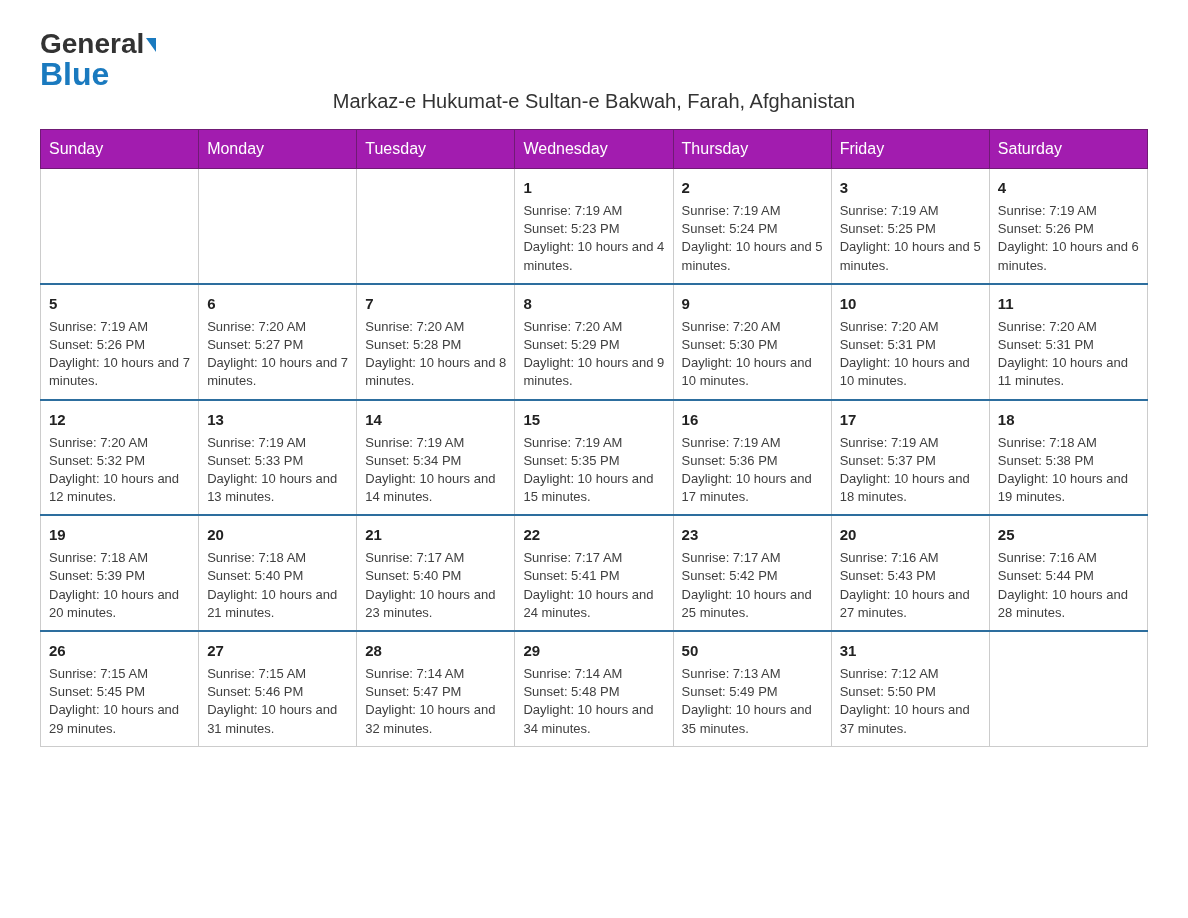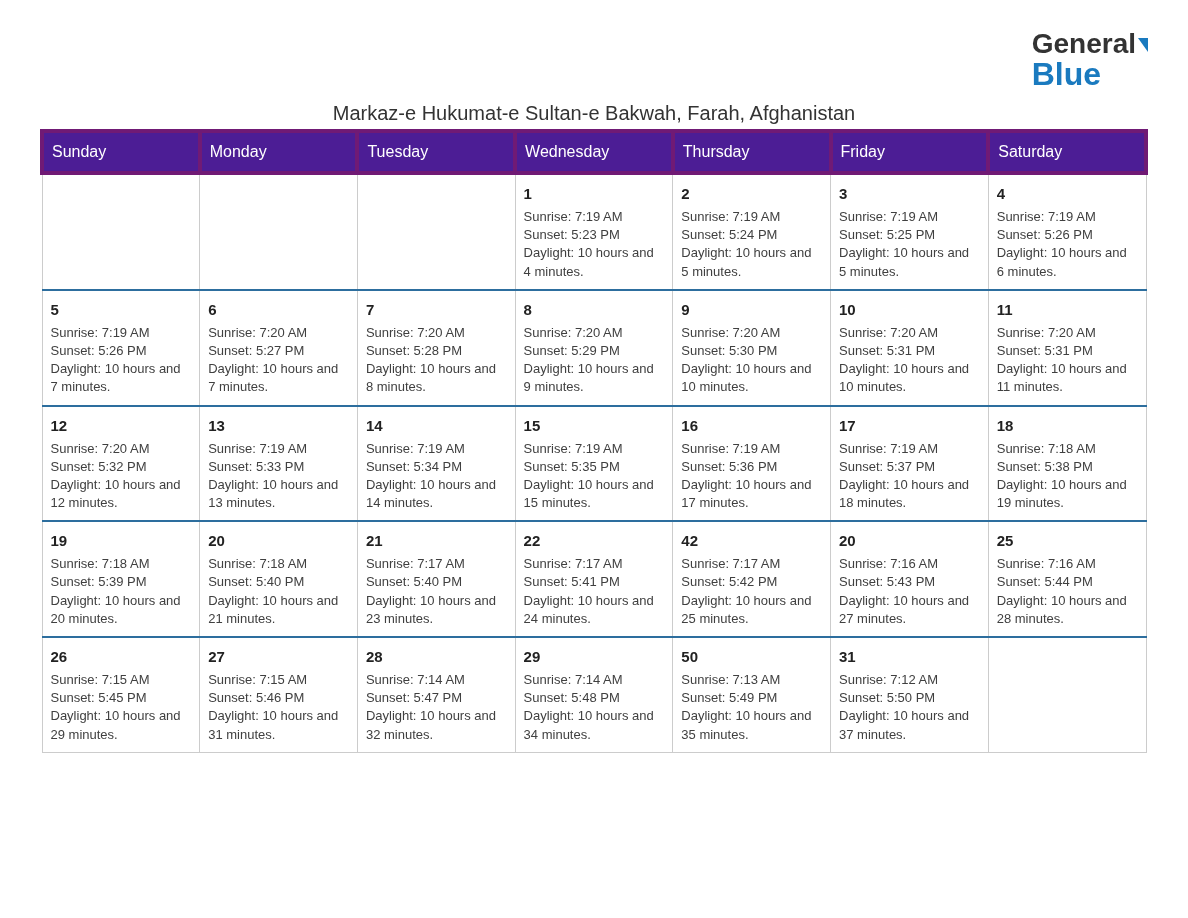--- a/index.html
+++ b/index.html
@@ -5,23 +5,23 @@
     * { box-sizing: border-box; margin: 0; padding: 0; }
     body {
       font-family: Arial, Helvetica, sans-serif;
       background: #fff;
       padding: 30px 40px;
       width: 1188px;
       min-height: 918px;
     }
     .header-top {
       display: flex;
-      justify-content: flex-end;
+      justify-content: flex-start;
       align-items: flex-start;
-      margin-bottom: 12px;
+      margin-bottom: 0;
     }
     .logo {
       display: flex;
       flex-direction: column;
       align-items: flex-start;
     }
     .logo-general {
       font-size: 28px;
       font-weight: bold;
       color: #333;
@@ -48,36 +48,36 @@
     .month-title {
       font-size: 52px;
       font-weight: normal;
       color: #222;
       text-align: right;
     }
     .subtitle {
       text-align: center;
       font-size: 20px;
       color: #333;
-      margin-bottom: 4px;
+      margin-bottom: 16px;
       font-weight: normal;
     }
     .calendar {
       width: 100%;
       border-collapse: collapse;
       border: 1px solid #aaa;
     }
     .calendar th {
-      background: #4c1d95;
+      background: #a21caf;
       color: #fff;
       font-size: 16px;
       font-weight: normal;
       padding: 10px 8px;
       text-align: left;
-      border: 4px solid #701a75;
+      border: 1px solid #701a75;
     }
     .calendar td {
       vertical-align: top;
       padding: 8px 8px 8px 8px;
       border: 1px solid #ccc;
       width: calc(100% / 7);
       font-size: 13px;
       color: #333;
       min-height: 100px;
       line-height: 1.4;
@@ -220,21 +220,21 @@
         </td>
         <td>
           <span class="day-number">21</span>
           <div class="day-info">Sunrise: 7:17 AM<br>Sunset: 5:40 PM<br>Daylight: 10 hours and 23 minutes.</div>
         </td>
         <td>
           <span class="day-number">22</span>
           <div class="day-info">Sunrise: 7:17 AM<br>Sunset: 5:41 PM<br>Daylight: 10 hours and 24 minutes.</div>
         </td>
         <td>
-          <span class="day-number">42</span>
+          <span class="day-number">23</span>
           <div class="day-info">Sunrise: 7:17 AM<br>Sunset: 5:42 PM<br>Daylight: 10 hours and 25 minutes.</div>
         </td>
         <td>
           <span class="day-number">20</span>
           <div class="day-info">Sunrise: 7:16 AM<br>Sunset: 5:43 PM<br>Daylight: 10 hours and 27 minutes.</div>
         </td>
         <td>
           <span class="day-number">25</span>
           <div class="day-info">Sunrise: 7:16 AM<br>Sunset: 5:44 PM<br>Daylight: 10 hours and 28 minutes.</div>
         </td>

